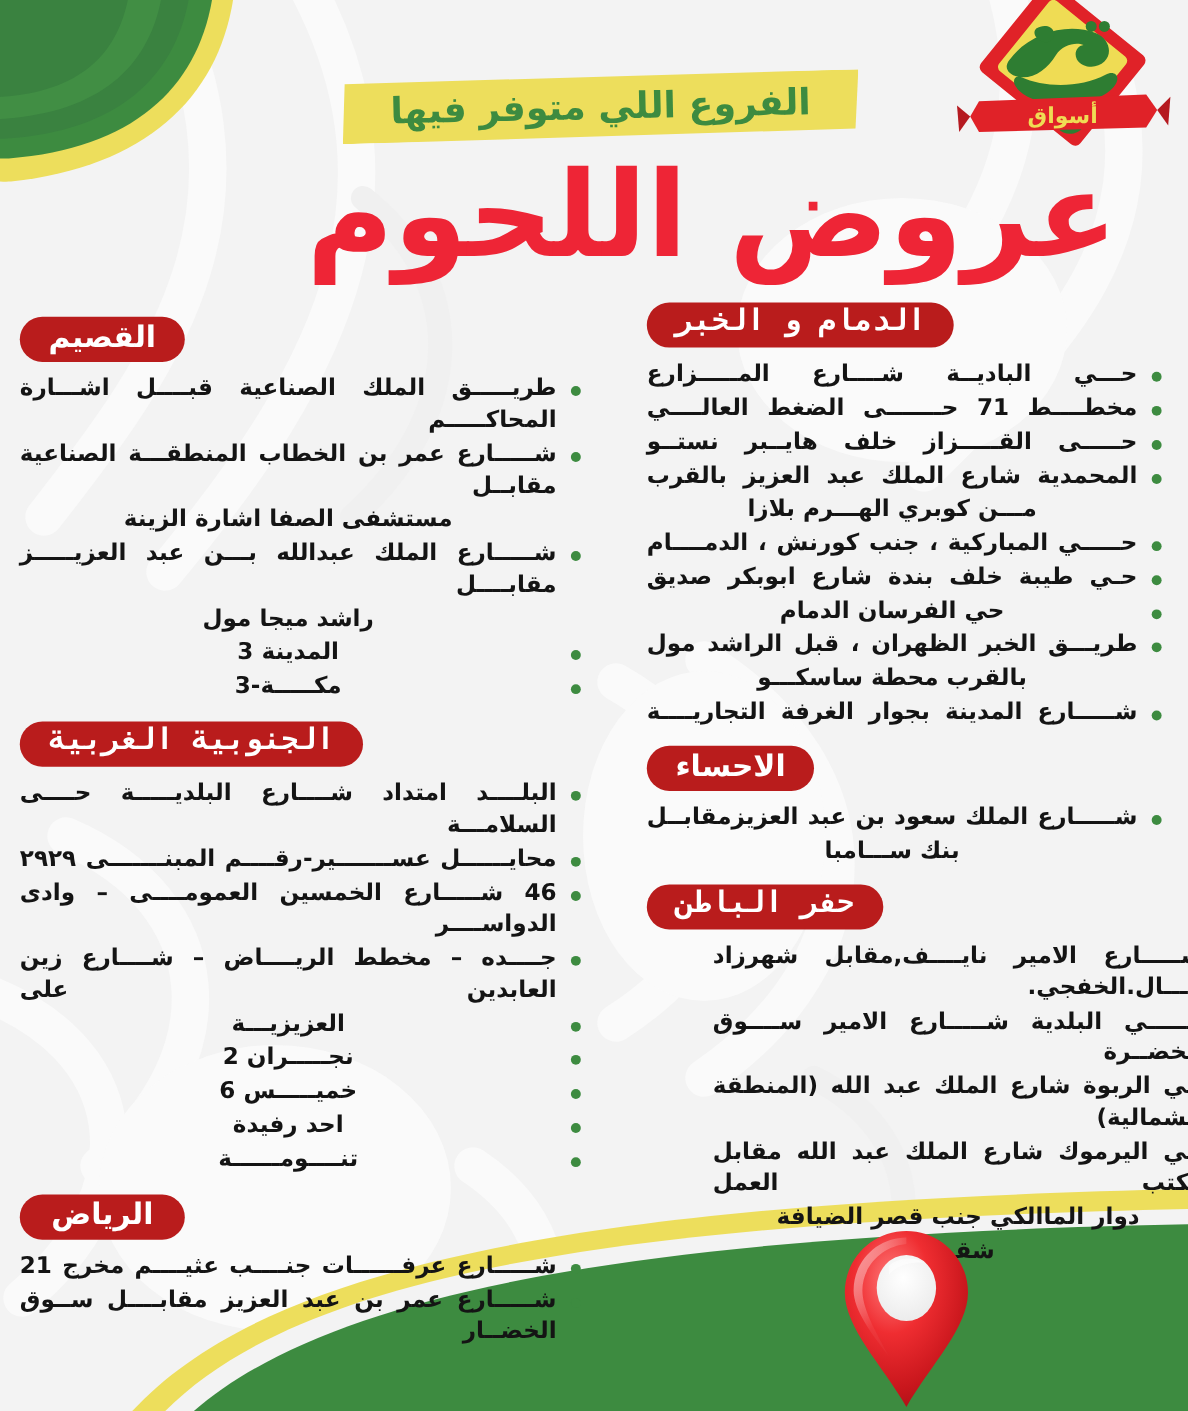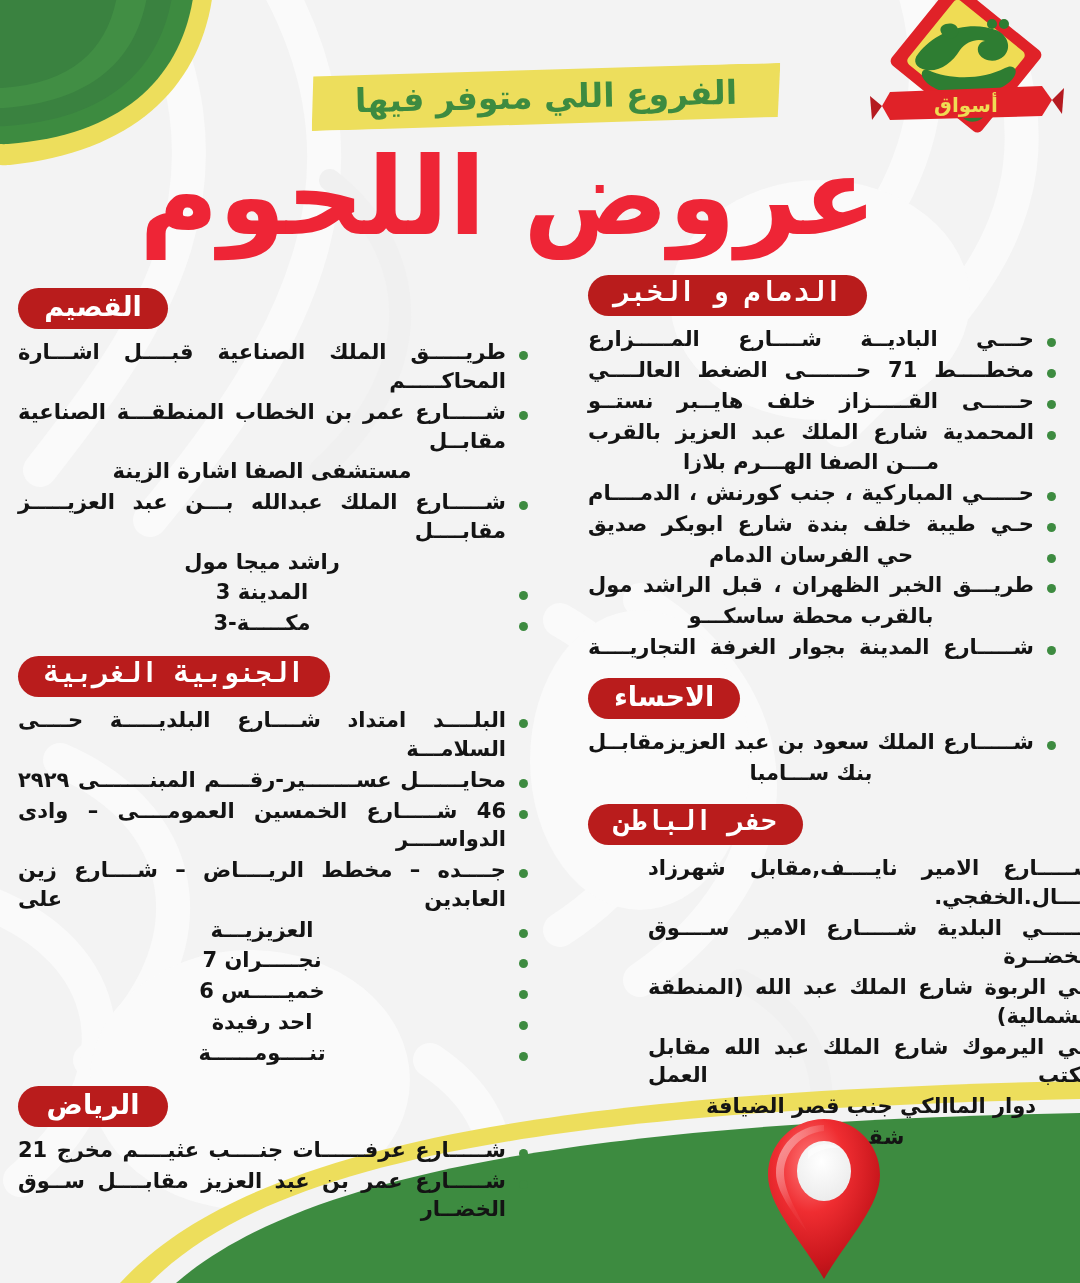--- a/index.html
+++ b/index.html
@@ -43,21 +43,20 @@
   }
   .banner-text{
     color:#3d8b40;font-size:33px;font-weight:bold;
     letter-spacing:-0.5px;line-height:1;
     transform:translateY(-1px);
   }
 
   
   .main-title{
     position:absolute;top:143px;left:0;width:1016px;z-index:5;
-    text-align:center;
     color:#ee2536;
     font-size:108px;font-weight:bold;
     line-height:1.0;
     letter-spacing:-2px;
   }
 
   
   .col{position:absolute;z-index:4;}
   .col-right{top:275px;right:22px;width:470px;}
   .col-left{top:288px;left:18px;width:512px;}
@@ -189,21 +188,21 @@
 
     <div class="section">
       <div class="sec-head">
         <span class="pill wide">الدمام و الخبر</span>
       </div>
       <ul class="items">
         <li>حـــي الباديــة شــــارع المـــــزارع</li>
         <li>مخطــــط 71 حـــــــى الضغط العالــــي</li>
         <li>حـــــى القـــــزاز خلف هايــبر نستــو</li>
         <li>المحمدية شارع الملك عبد العزيز بالقرب</li>
-        <li class="nobullet">مـــن الصفا الهـــرم بلازا</li>
+        <li class="nobullet">مـــن كوبري الهـــرم بلازا</li>
         <li>حـــــي المباركية ، جنب كورنش ، الدمــــام</li>
         <li>حـي طيبة خلف بندة شارع ابوبكر صديق</li>
         <li class="short">حي الفرسان الدمام</li>
         <li>طريـــق الخبر الظهران ، قبل الراشد مول</li>
         <li class="nobullet">بالقرب محطة ساسكـــو</li>
         <li>شـــــارع المدينة بجوار الغرفة التجاريــــة</li>
       </ul>
     </div>
 
     <div class="section" style="margin-top:16px;">
@@ -252,21 +251,21 @@
     <div class="section" style="margin-top:18px;">
       <div class="sec-head">
         <span class="pill wide">الجنوبية الغربية</span>
       </div>
       <ul class="items">
         <li>البلــــد امتداد شــــارع البلديـــــة حــــى السلامـــة</li>
         <li>محايــــــل عســـــــير-رقــــم المبنـــــــى ٢٩٢٩</li>
         <li>46 شـــــارع الخمسين العمومــــى – وادى الدواســــر</li>
         <li>جــــده – مخطط الريــــاض – شــــارع زين العابدين على</li>
         <li class="short">العزيزيـــة</li>
-        <li class="short">نجـــــران 7</li>
+        <li class="short">نجـــــران 2</li>
         <li class="short">خميـــــس 6</li>
         <li class="short">احد رفيدة</li>
         <li class="short">تنــــومــــــة</li>
       </ul>
     </div>
 
     <div class="section" style="margin-top:18px;">
       <div class="sec-head">
         <span class="pill">الرياض</span>
       </div>

